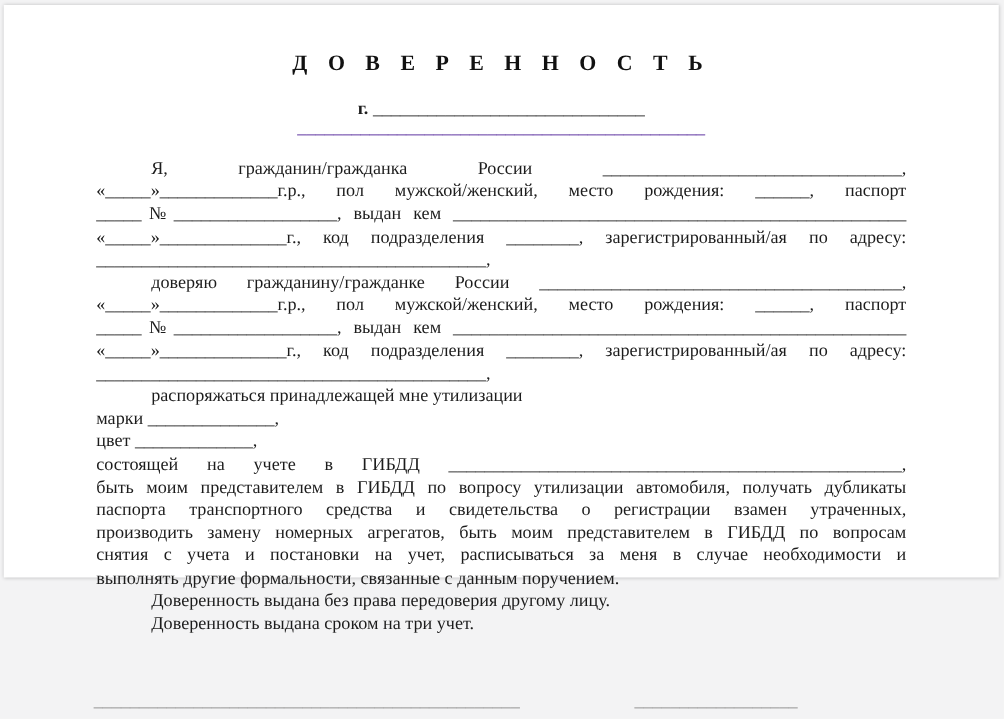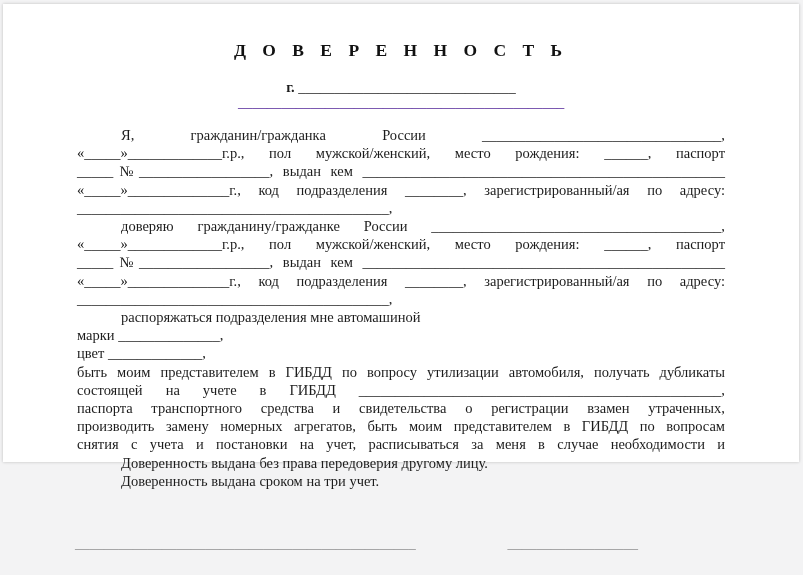--- a/index.html
+++ b/index.html
@@ -77,28 +77,29 @@
       <div class="ln j ind">Я, гражданин/гражданка России _________________________________,</div>
       <div class="ln j">«_____»_____________г.р., пол мужской/женский, место рождения: ______, паспорт</div>
       <div class="ln j">_____№__________________, выдан кем __________________________________________________</div>
       <div class="ln j">«_____»______________г., код подразделения ________, зарегистрированный/ая по адресу:</div>
       <div class="ln">___________________________________________,</div>
       <div class="ln j ind">доверяю гражданину/гражданке России ________________________________________,</div>
       <div class="ln j">«_____»_____________г.р., пол мужской/женский, место рождения: ______, паспорт</div>
       <div class="ln j">_____№__________________, выдан кем __________________________________________________</div>
       <div class="ln j">«_____»______________г., код подразделения ________, зарегистрированный/ая по адресу:</div>
       <div class="ln">___________________________________________,</div>
-      <div class="ln ind">распоряжаться подразделения мне автомашиной</div>
+      <div class="ln ind">распоряжаться принадлежащей мне утилизации</div>
       <div class="ln">марки ______________,</div>
       <div class="ln">цвет _____________,</div>
+      <div class="ln j">состоящей на учете в ГИБДД __________________________________________________,</div>
       <div class="ln j">быть моим представителем в ГИБДД по вопросу утилизации автомобиля, получать дубликаты</div>
-      <div class="ln j">состоящей на учете в ГИБДД __________________________________________________,</div>
       <div class="ln j">паспорта транспортного средства и свидетельства о регистрации взамен утраченных,</div>
       <div class="ln j">производить замену номерных агрегатов, быть моим представителем в ГИБДД по вопросам</div>
       <div class="ln j">снятия с учета и постановки на учет, расписываться за меня в случае необходимости и</div>
+      <div class="ln">выполнять другие формальности, связанные с данным поручением.</div>
       <div class="ln ind">Доверенность выдана без права передоверия другому лицу.</div>
       <div class="ln ind">Доверенность выдана сроком на три учет.</div>
     </div>
 
     <div class="sig">
       <span>_______________________________________________</span>
       <span>__________________</span>
     </div>
 
   </div>

